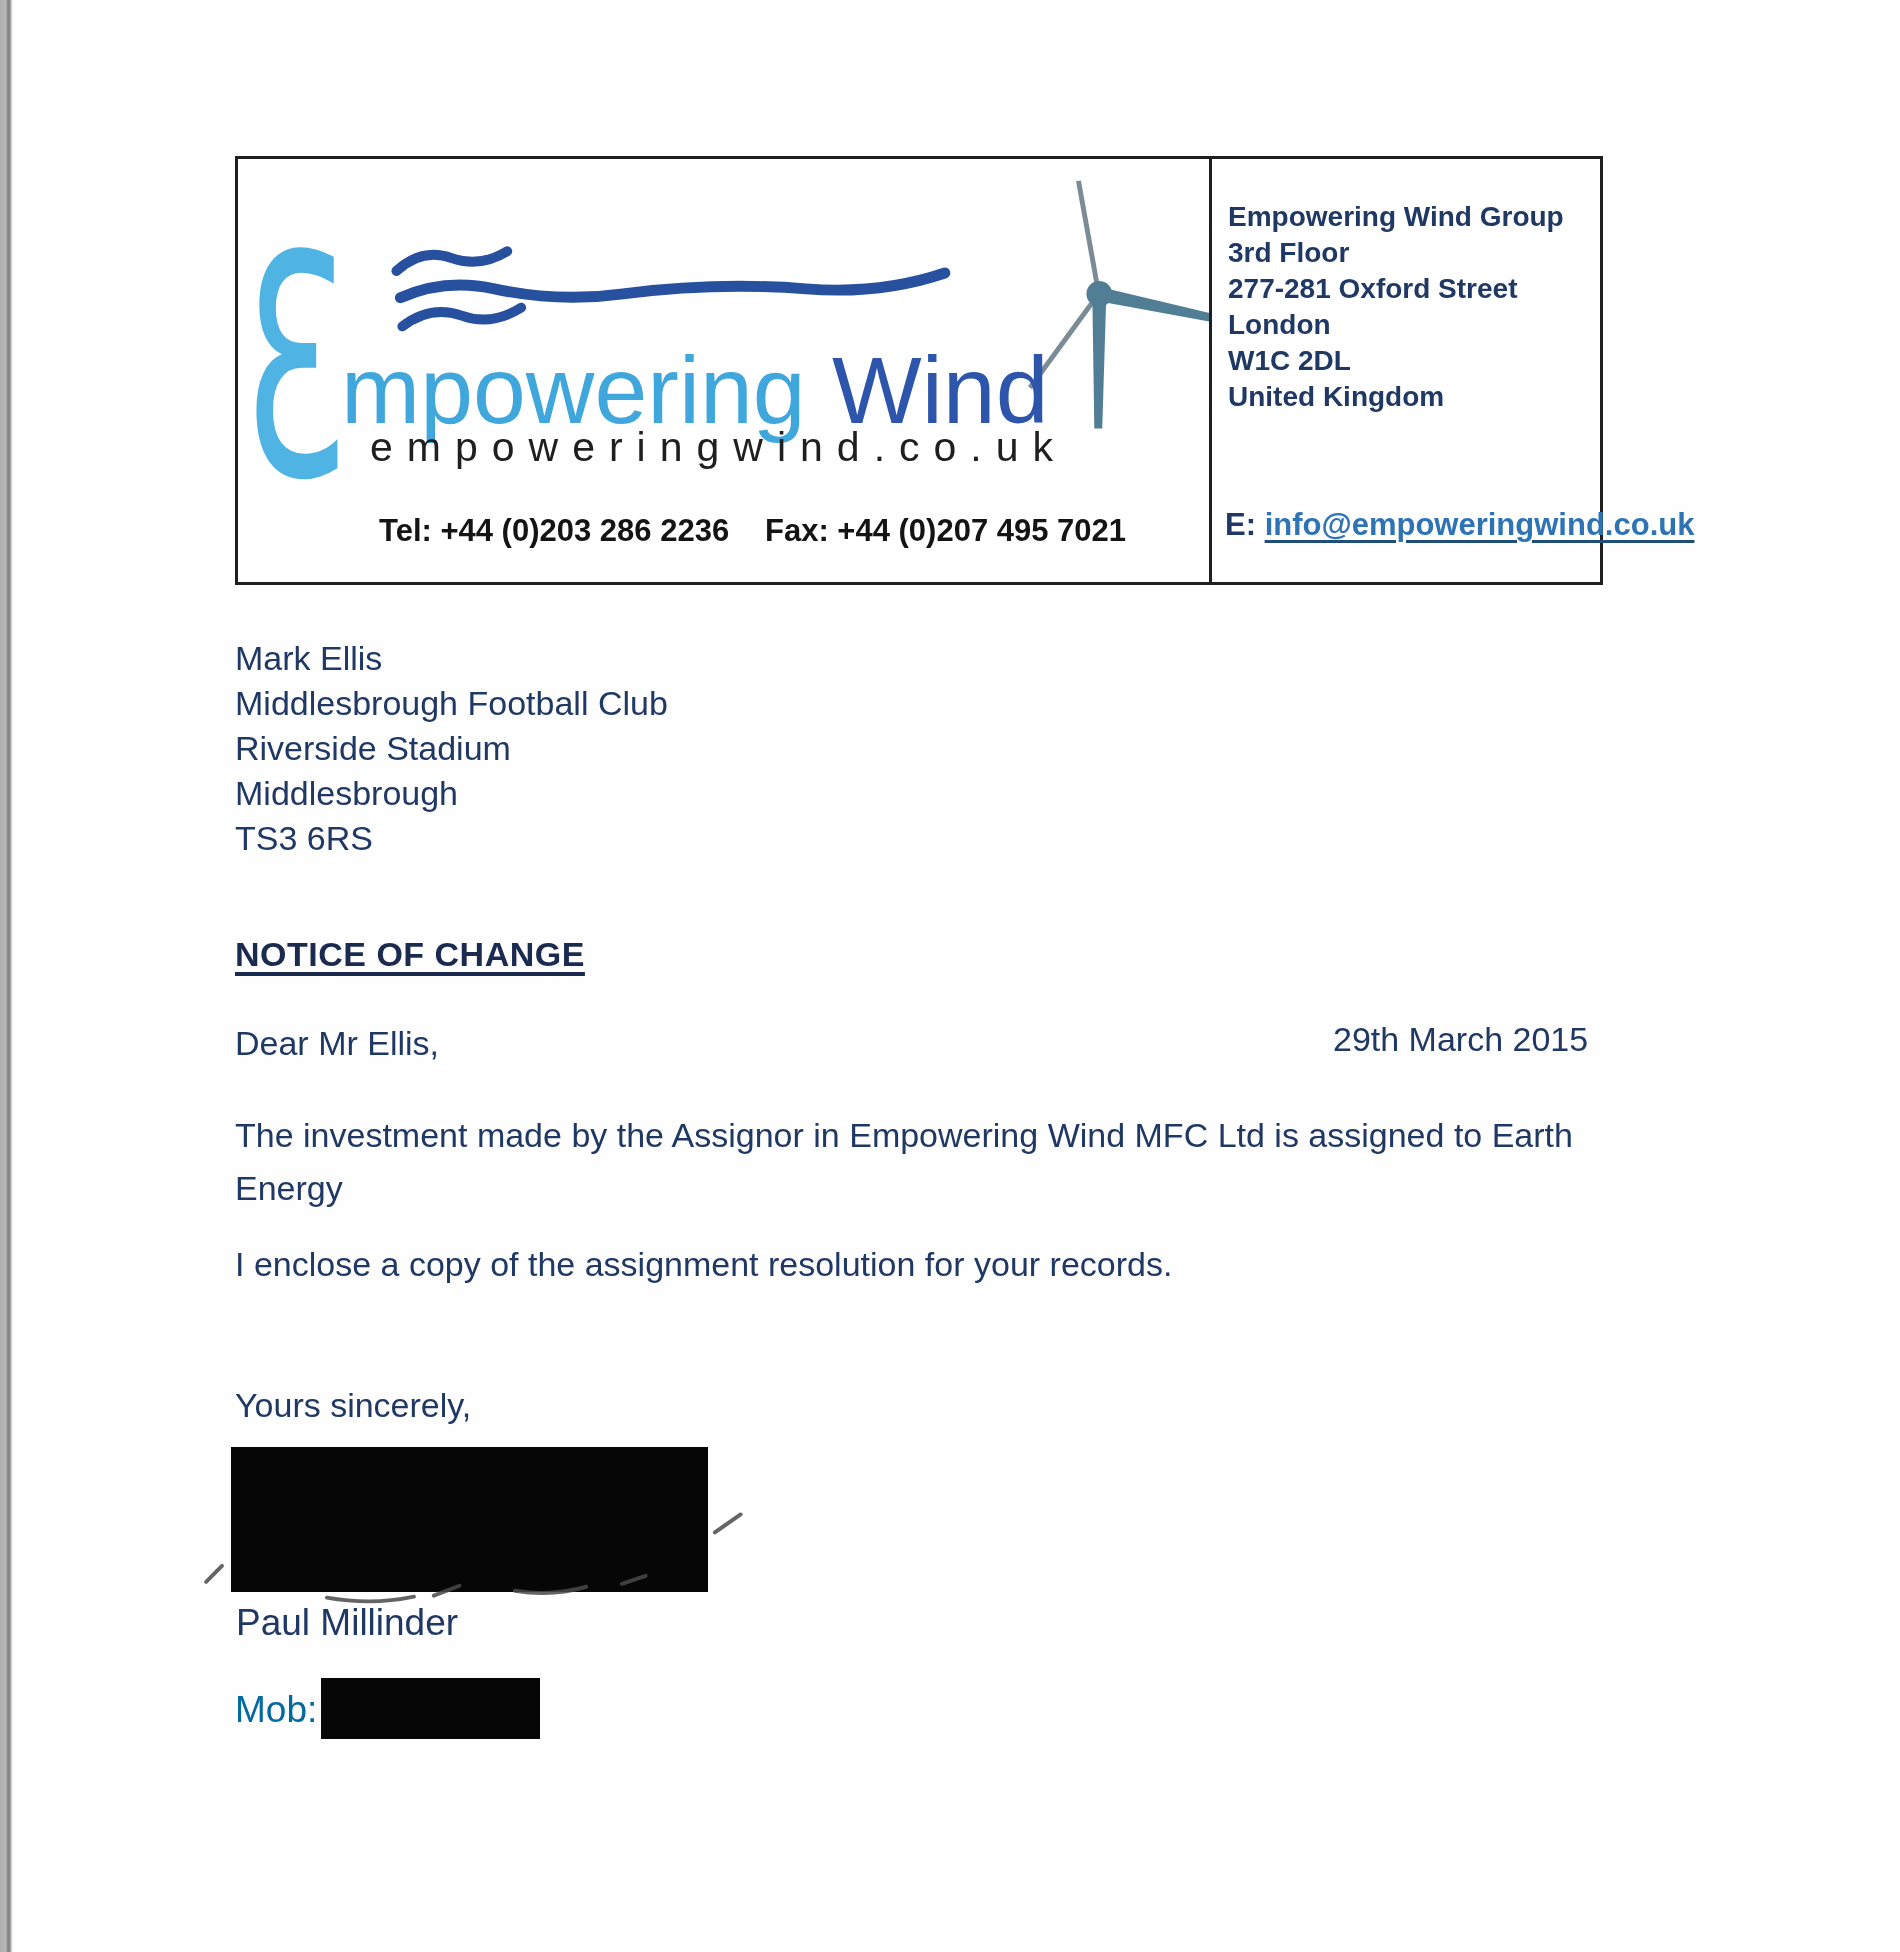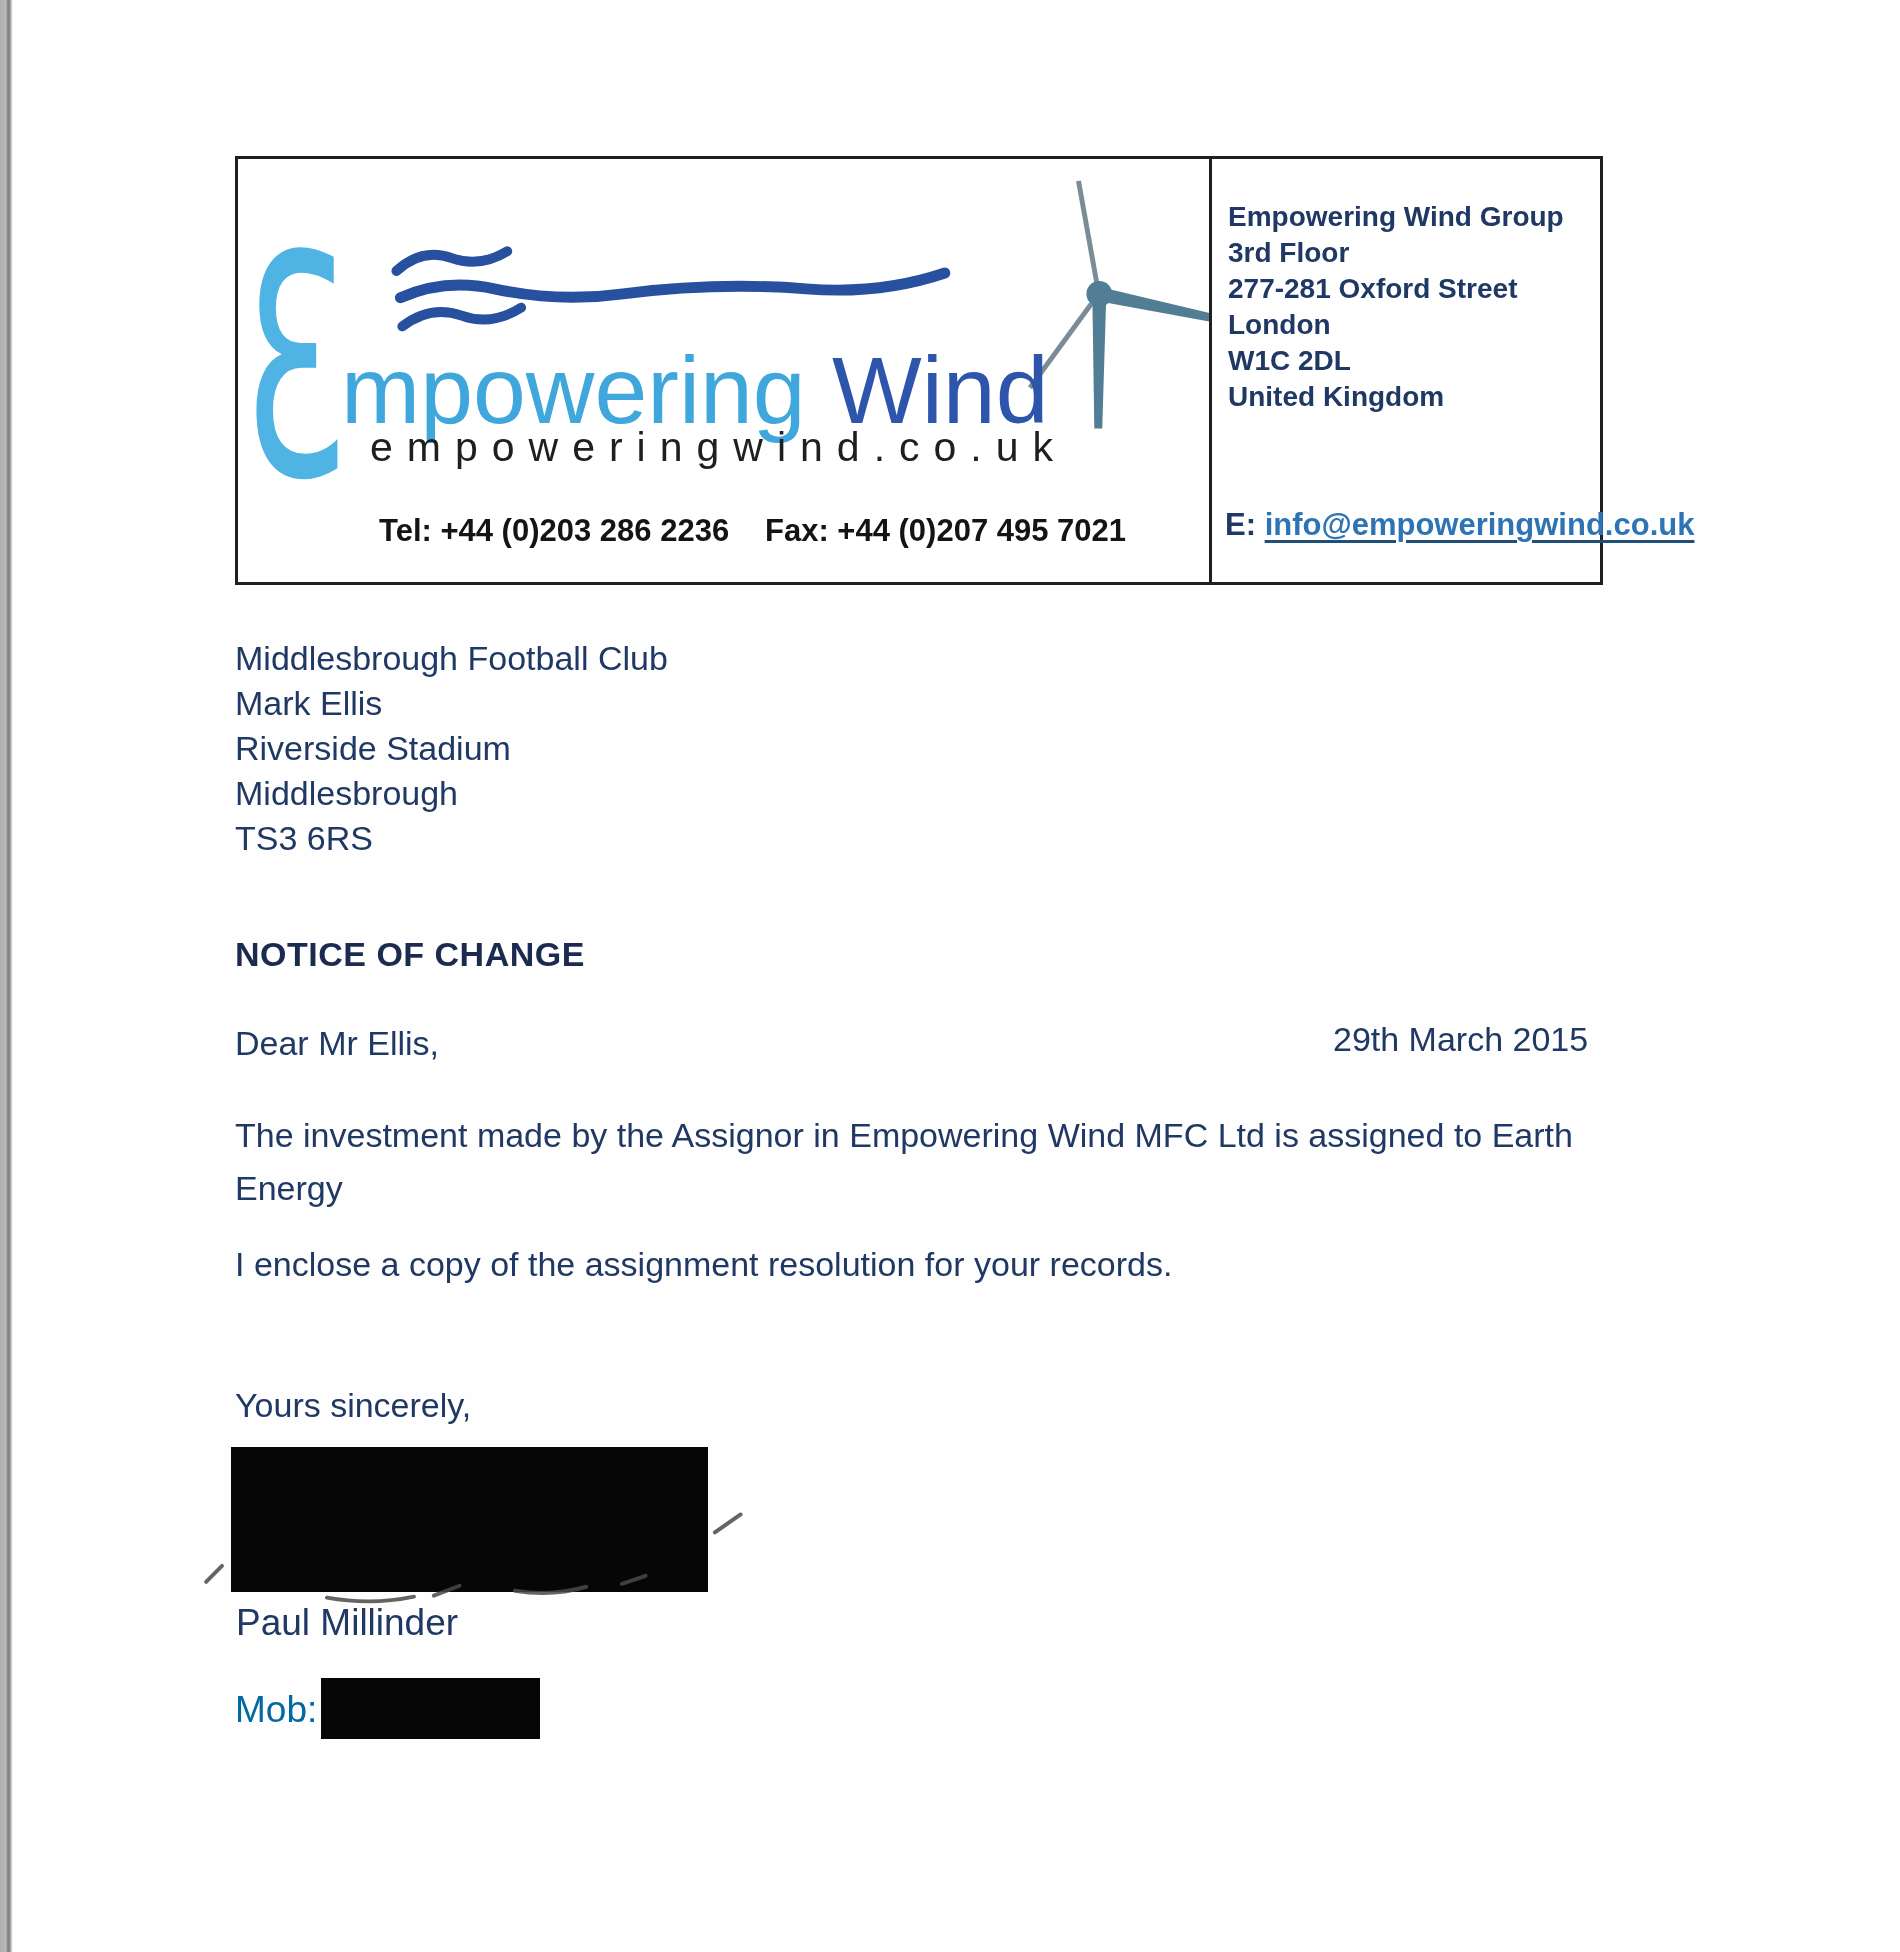--- a/index.html
+++ b/index.html
@@ -28,21 +28,21 @@
   .tel{left:141px;}
   .fax{left:527px;}
   .addr{position:absolute;left:16px;top:40px;font-size:28px;font-weight:700;line-height:36px;color:#1F3864;}
   .email-row{position:absolute;left:13px;top:348px;font-size:31px;font-weight:700;white-space:nowrap;}
   .email-label{color:#1F3864;}
   .email-link{color:#2E74B5;text-decoration:underline;text-decoration-color:#1F4E79;text-decoration-thickness:3px;text-underline-offset:5px;}
   
   .recipient{position:absolute;left:235px;top:636px;font-size:34px;line-height:45px;color:#1F3864;}
   .subject{
     position:absolute;left:235px;top:935px;font-size:34px;font-weight:700;color:#1B2B50;
-    text-decoration-thickness:4px;text-underline-offset:6px;letter-spacing:0.5px;
+    text-decoration:underline;text-decoration-thickness:4px;text-underline-offset:6px;letter-spacing:0.5px;
   }
   .salutation{position:absolute;left:235px;top:1024px;font-size:34px;color:#1F3864;}
   .letter-date{position:absolute;left:1333px;top:1020px;font-size:34px;color:#1F3864;white-space:nowrap;}
   .para1{position:absolute;left:235px;top:1109px;font-size:34px;line-height:53px;color:#1F3864;width:1366px;}
   .para2{position:absolute;left:235px;top:1245px;font-size:34px;color:#1F3864;}
   .closing{position:absolute;left:235px;top:1386px;font-size:34px;color:#1F3864;}
   .sig-redact{position:absolute;left:231px;top:1447px;width:477px;height:145px;background:#060606;}
   .sig-strokes{position:absolute;left:0;top:0;pointer-events:none;}
   .signer{position:absolute;left:236px;top:1602px;font-size:37px;color:#1F3864;}
   .mob-label{position:absolute;left:235px;top:1689px;font-size:37px;color:#0369a1;}
@@ -94,22 +94,22 @@
       <div>United Kingdom</div>
     </div>
     <div class="email-row">
       <span class="email-label">E:</span>
       <span> </span>
       <a href="#" class="email-link">info@empoweringwind.co.uk</a>
     </div>
   </div>
 
   <div class="recipient">
+    <div>Mark Ellis</div>
     <div>Middlesbrough Football Club</div>
-    <div>Mark Ellis</div>
     <div>Riverside Stadium</div>
     <div>Middlesbrough</div>
     <div>TS3 6RS</div>
   </div>
 
   <div class="subject">NOTICE OF CHANGE</div>
   <div class="salutation">Dear Mr Ellis,</div>
   <div class="letter-date">29th March 2015</div>
 
   <div class="para1">

